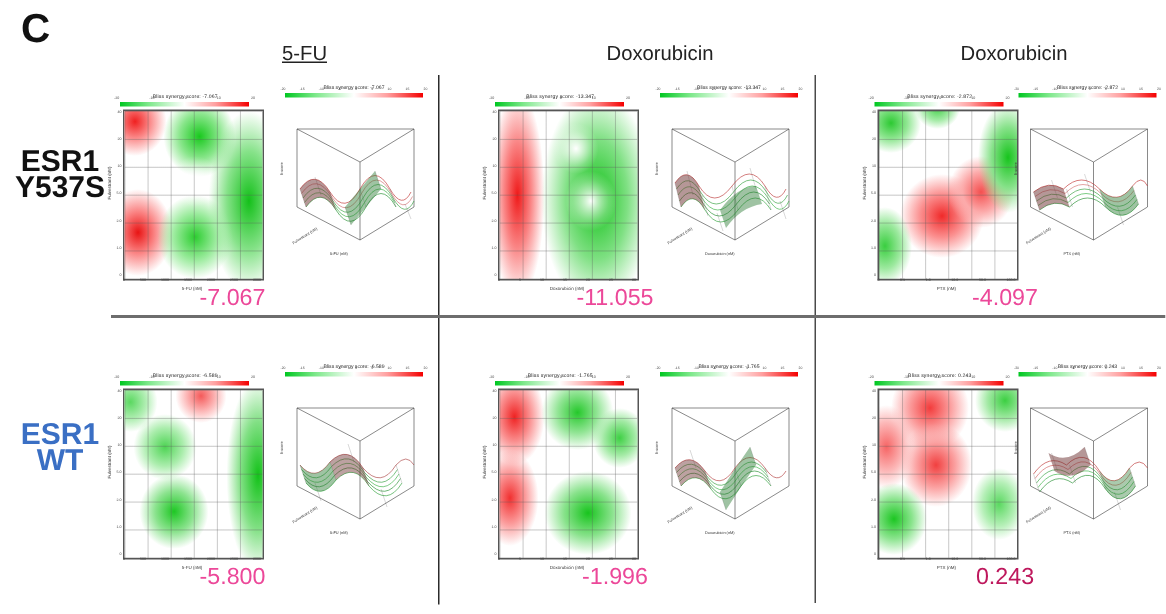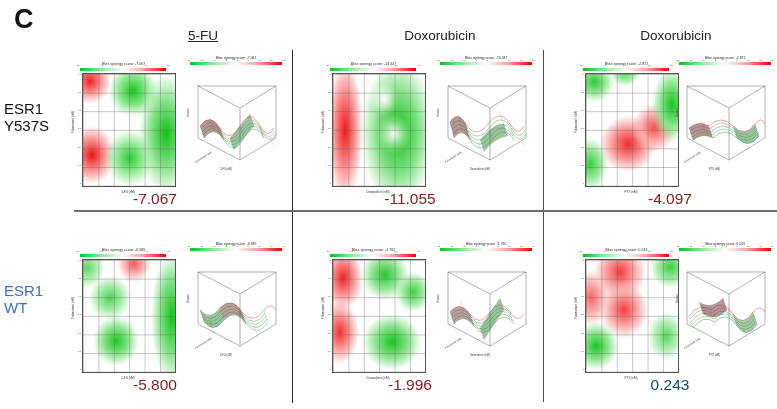--- a/index.html
+++ b/index.html
@@ -9,44 +9,44 @@
   #panel-label{position:absolute;left:14px;top:4px;font-size:27px;font-weight:bold;
                letter-spacing:0px;color:#111;}
 
   
   .col-head{position:absolute;top:28px;font-size:13.5px;color:#222;text-align:center;}
   .col-head.c0{left:108px;width:190px;text-decoration:underline;}
   .col-head.c1{left:340px;width:200px;}
   .col-head.c2{left:586px;width:180px;}
 
   
-  .row-label{position:absolute;left:4px;width:72px;
-             font-size:15px;line-height:17px;}
+  .row-label{position:absolute;left:4px;width:72px;text-align:center;
+             font-size:20px;line-height:17px;font-weight:bold;}
   .row-label .l1,.row-label .l2{display:block;}
   .row-label.r0{top:100px;color:#111;}
   .row-label.r1{top:282px;color:#3a6fc4;}
 
   
   .vdiv{position:absolute;width:1.4px;background:#2b2b2b;}
   .vdiv.v1{left:292px;top:50px;height:353px;}
   .vdiv.v2{left:543px;top:50px;height:352px;background:#4a4a4a;}
   .hdiv{position:absolute;left:74px;top:210px;width:703px;height:1.6px;background:#6d6d6d;}
 
   
   .cell{position:absolute;}
   .cell.c0{left:60px;width:232px;}
   .cell.c1{left:310px;width:233px;}
   .cell.c2{left:563px;width:214px;}
   .cell.r0{top:52px;height:158px;}
   .cell.r1{top:238px;height:140px;}
 
   
   .score{position:absolute;font-size:15.5px;font-weight:500;text-align:center;}
-  .score.neg{color:#7f1d1d;}
-  .score.pos{color:#0c4a6e;}
+  .score.neg{color:#ec4899;}
+  .score.pos{color:#be185d;}
   .score.r0{top:190px;}
   .score.r1{top:376px;}
   .score.c0{left:100px;width:110px;}
   .score.c1{left:340px;width:140px;}
   .score.c2{left:600px;width:140px;}
 
   
   .hm{position:absolute;left:6px;top:10px;width:115px;height:140px;}
   .hm .title{position:absolute;left:0;top:0;width:100%;text-align:center;
              font-size:3.4px;color:#222;letter-spacing:.1px;white-space:nowrap;}

